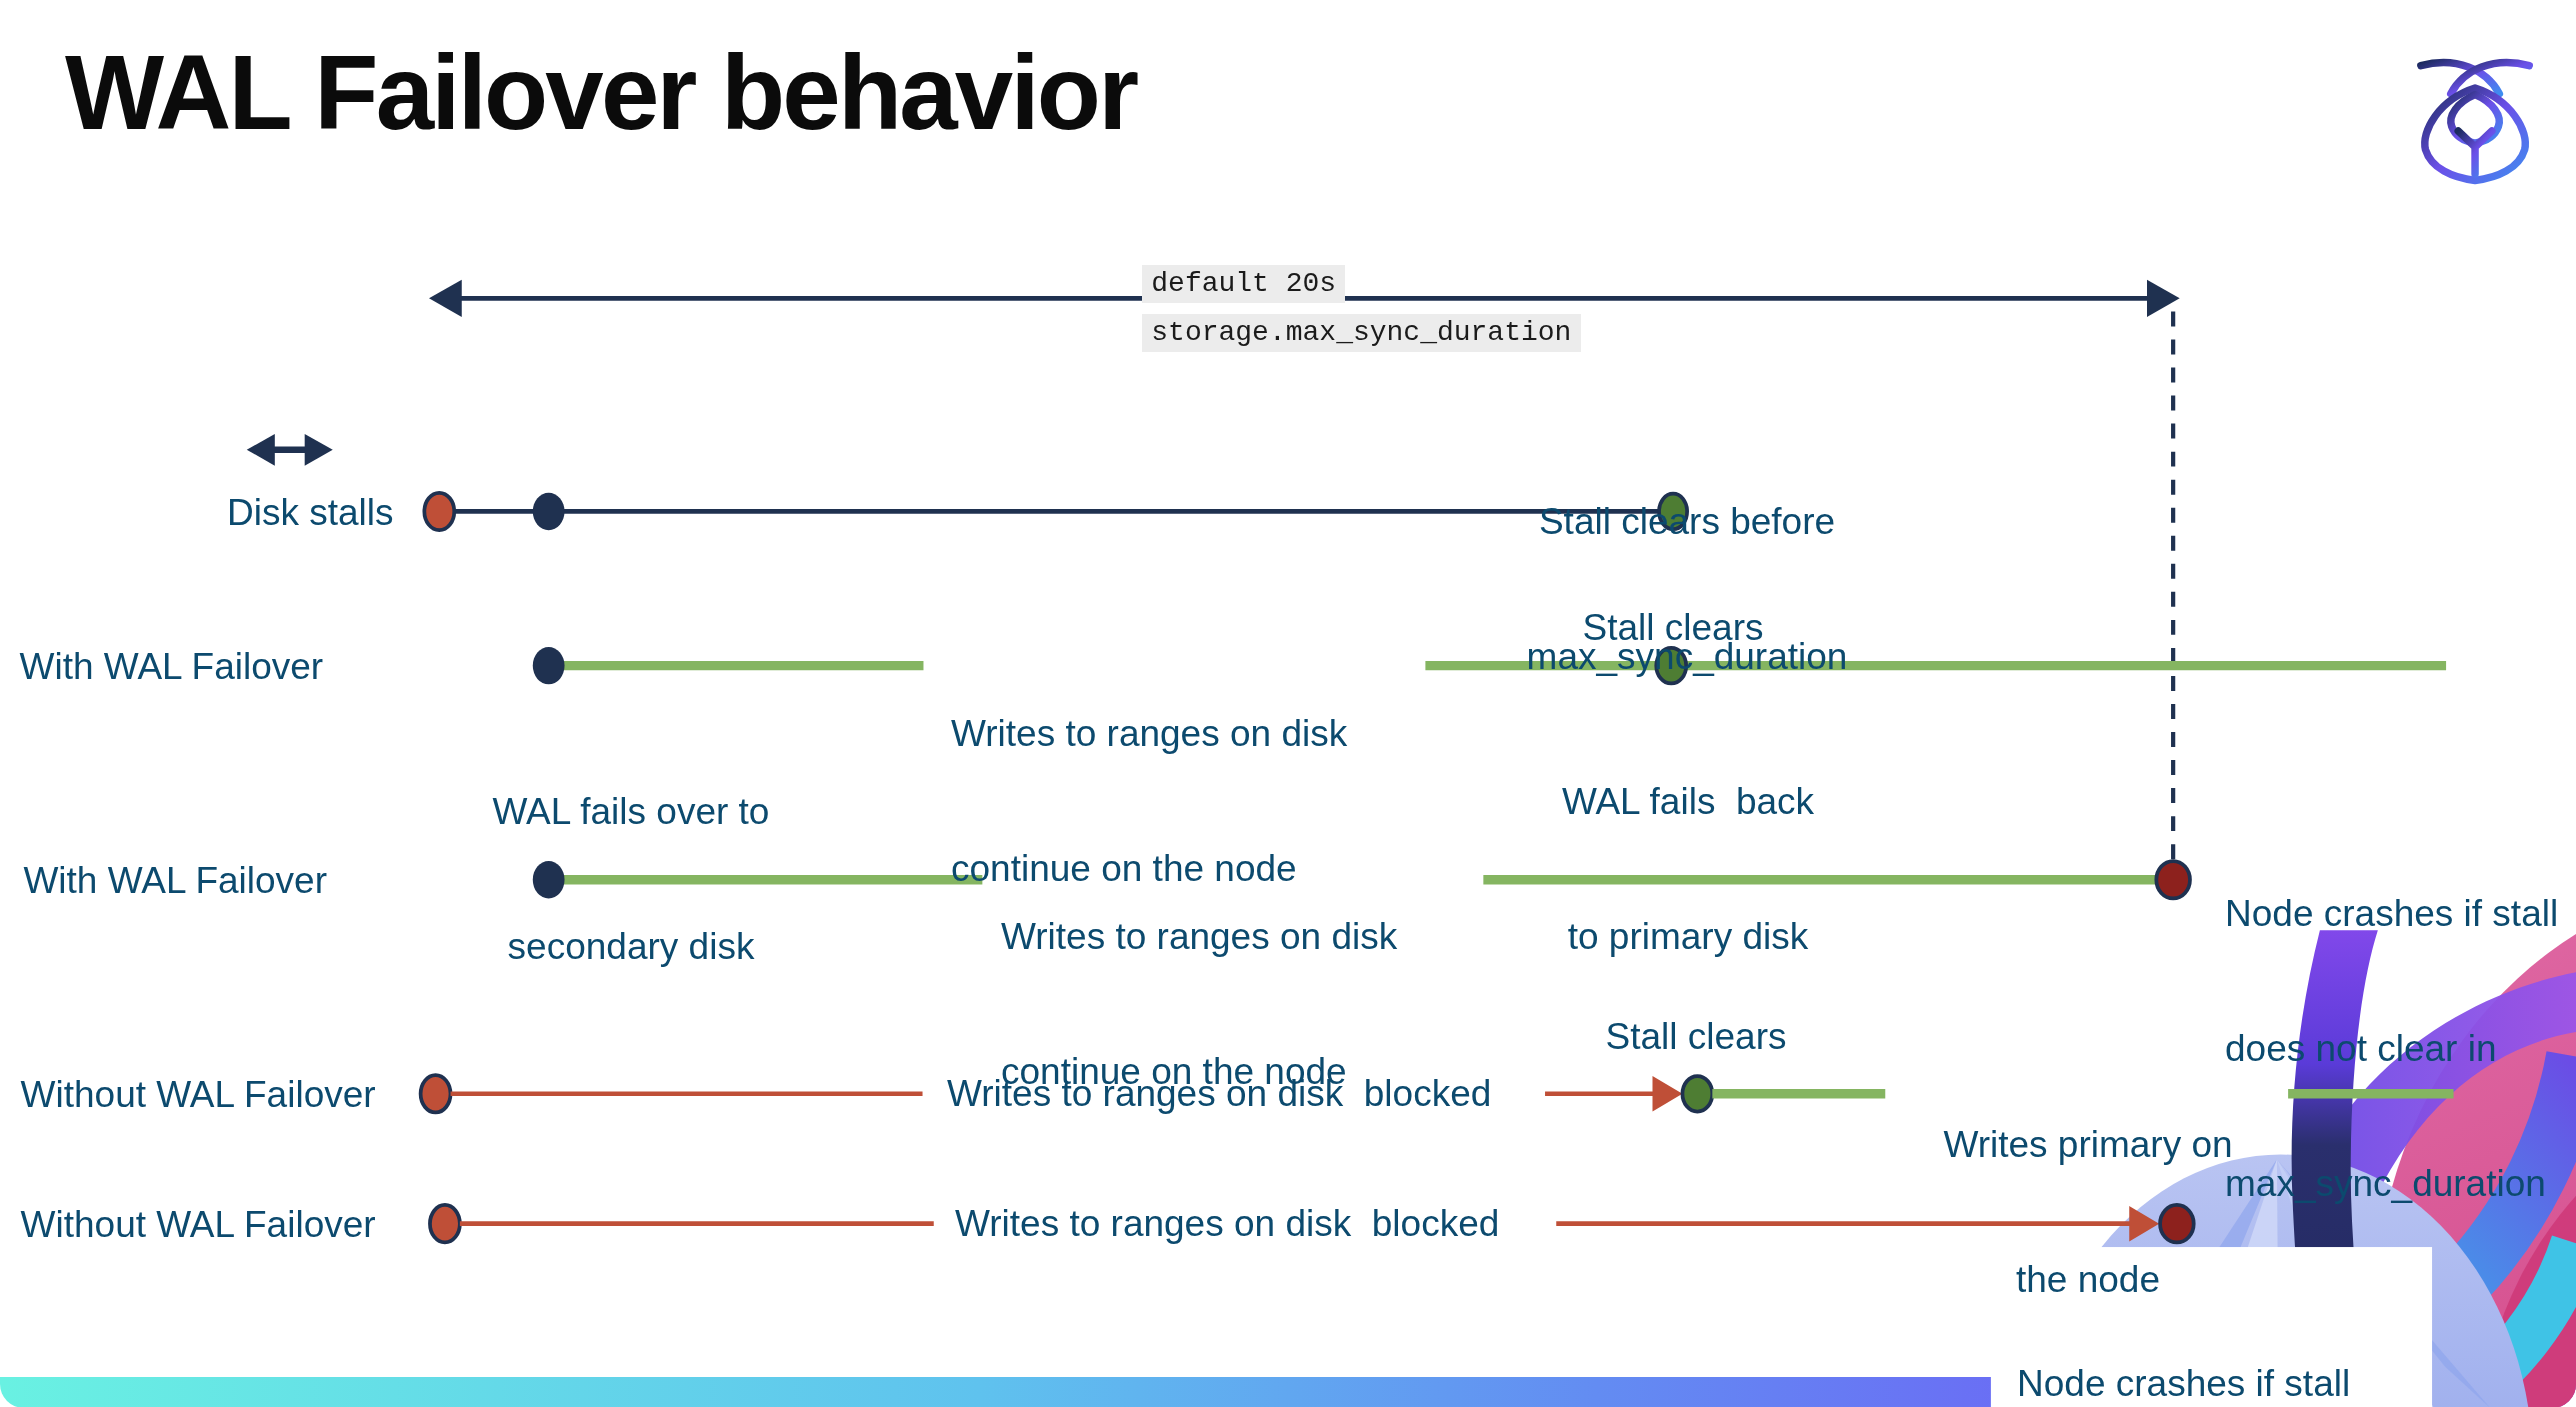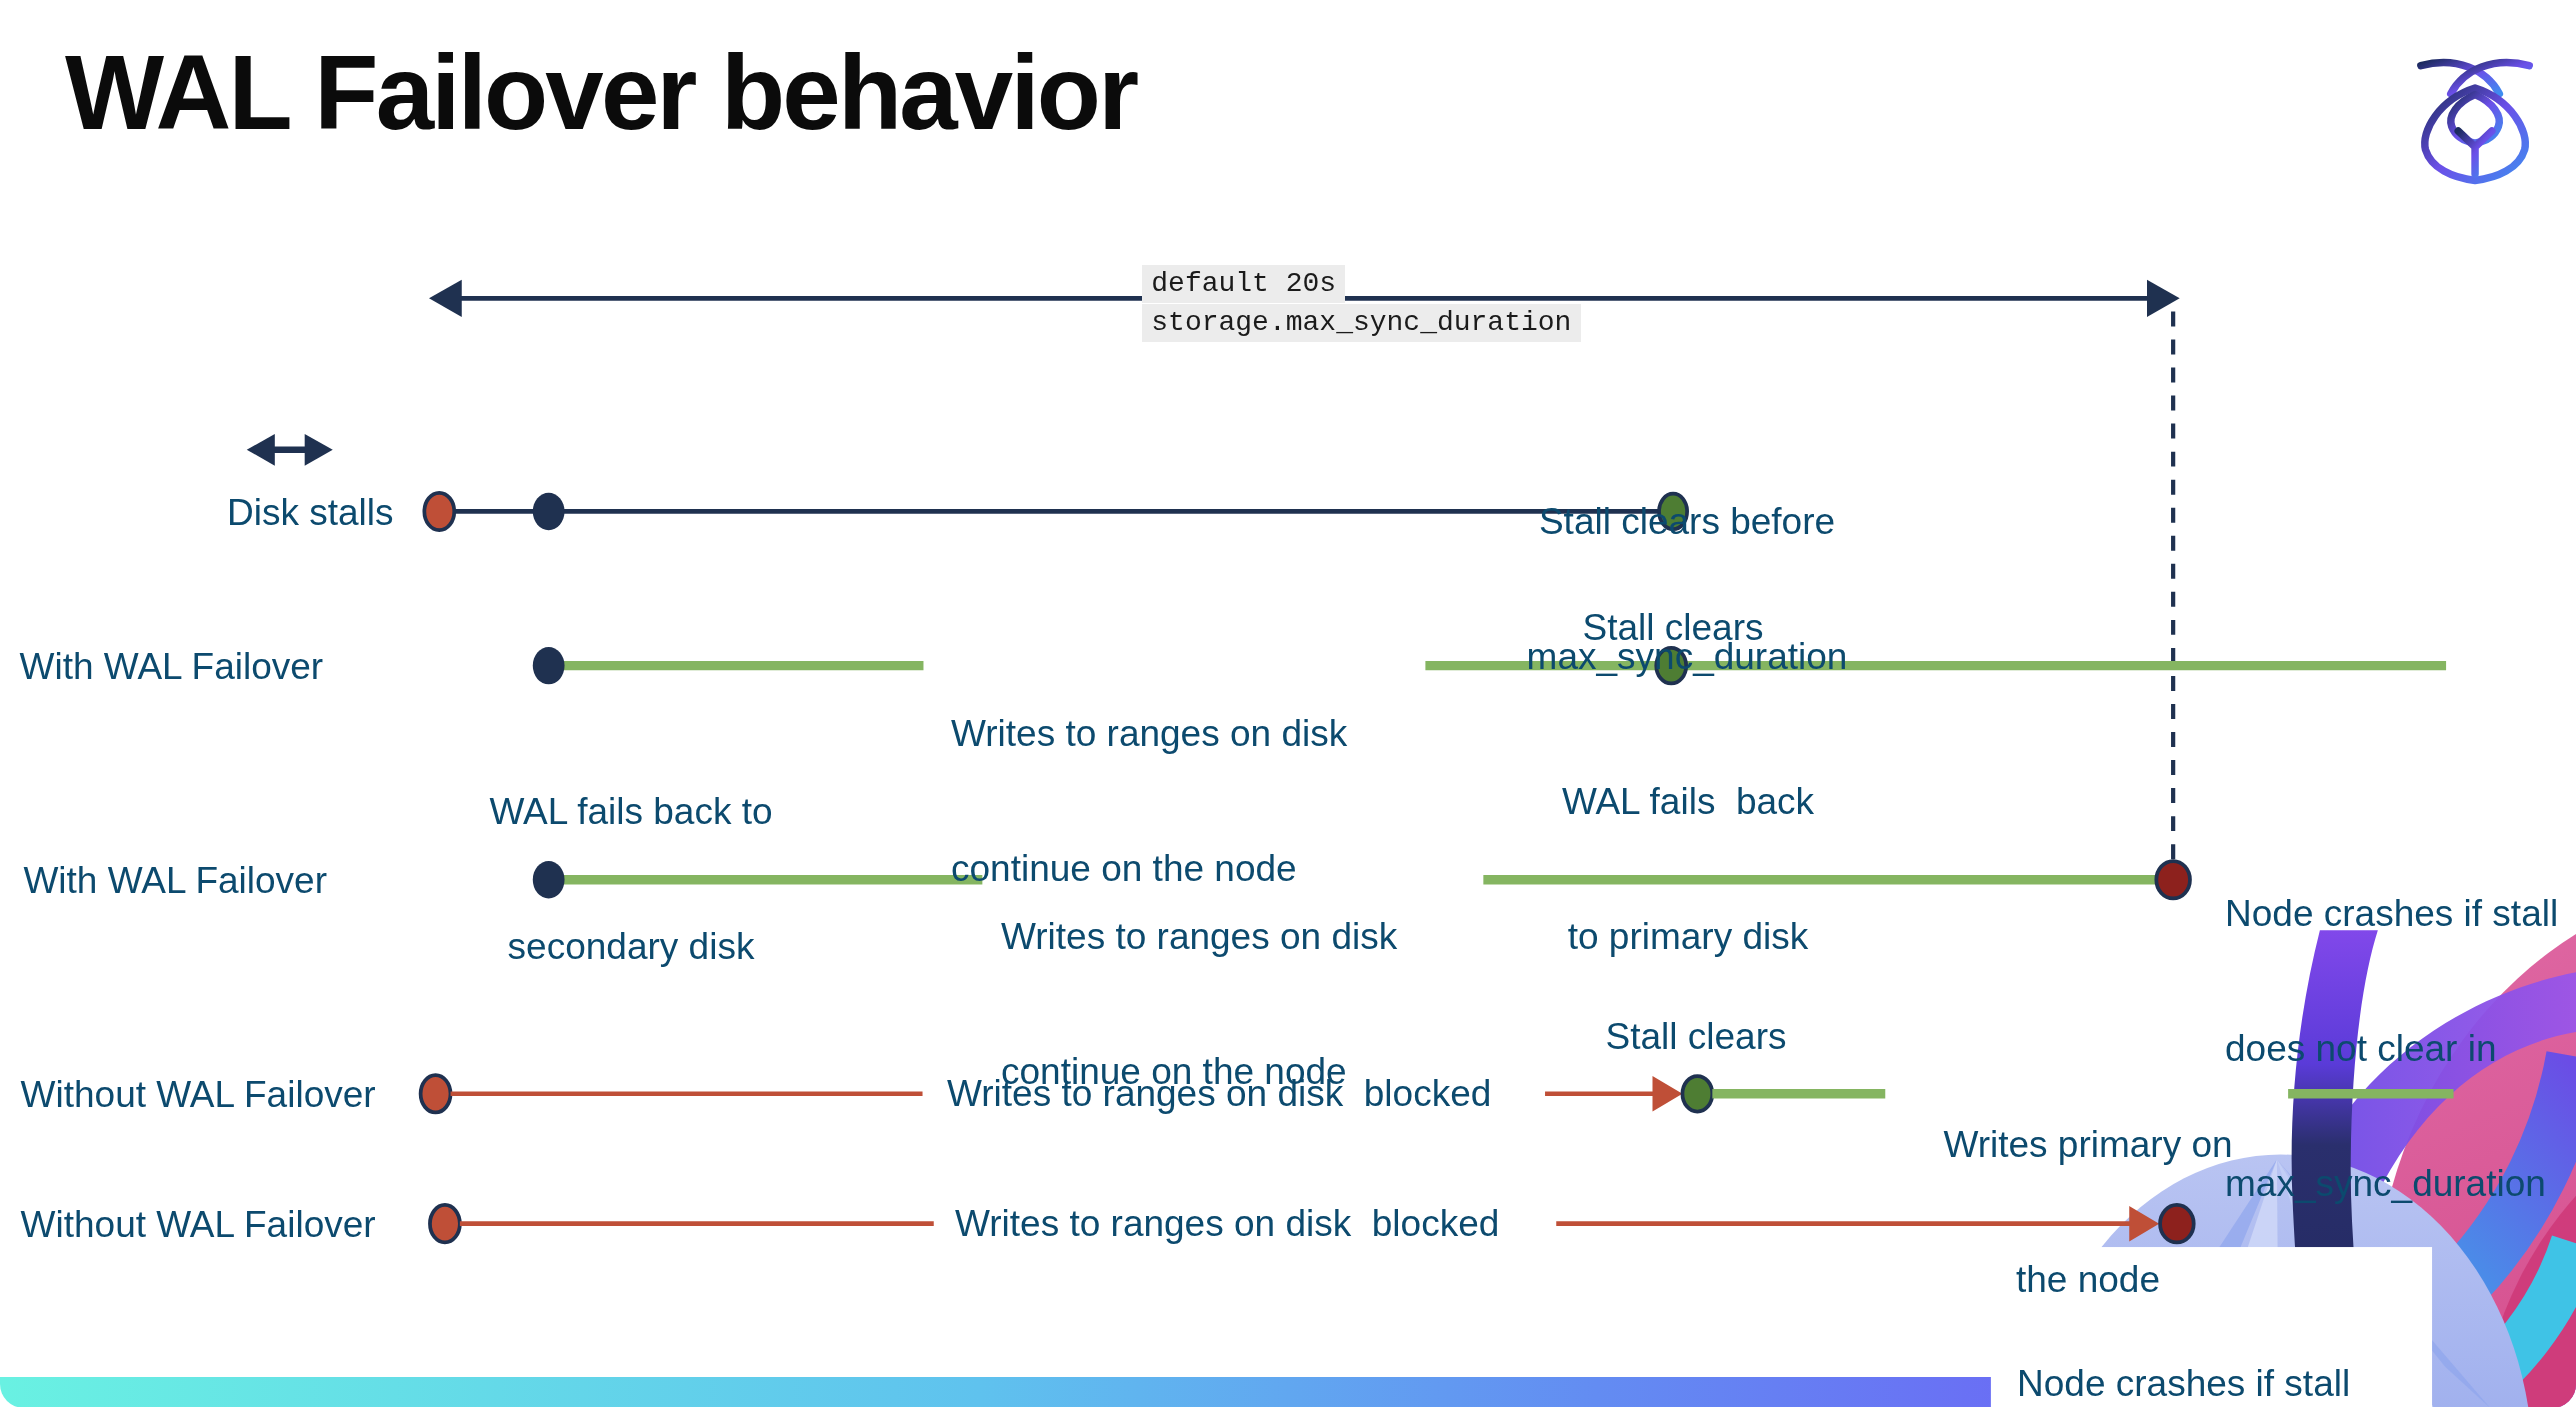--- a/index.html
+++ b/index.html
@@ -2,21 +2,21 @@
 <html style="font-size:15px"><head>
 <meta charset="utf-8">
 <style>
   html,body{margin:0;padding:0;background:#fff;}
   #slide{position:relative;width:2576px;height:1408px;background:#ffffff;overflow:hidden;
          font-family:"Liberation Sans",sans-serif;color:#111;border-radius:24px;}
   .t{position:absolute;white-space:pre-wrap;font-size:37px;line-height:45px;color:#0c4a6e;}
   .center{text-align:center;}
   #title{position:absolute;left:65px;top:37px;font-size:105px;line-height:112px;
          font-weight:700;letter-spacing:-2.8px;color:#0b0b0b;}
-  .mono{position:absolute;display:flex;flex-direction:column;align-items:flex-start;gap:1px;
+  .mono{position:absolute;display:flex;flex-direction:column;align-items:flex-start;gap:11px;
         font-family:"Liberation Mono","DejaVu Sans Mono",monospace;font-size:28px;line-height:34px;color:#1b1b1b;}
   .mono span{background:#ececec;padding:1.9px 9.3px;}
   #svgstage{position:absolute;left:0;top:0;}
   #footer-bar{position:absolute;left:0;top:1377px;width:2576px;height:31px;
       background:linear-gradient(90deg,#69f1e2 0%,#5fc2ee 38%,#638cf2 62%,#6e5bf6 88%,#6f58f6 100%);}
 </style>
 </head>
 <body>
 
 <div id="slide">
@@ -147,21 +147,21 @@
   <div class="t" style="left:23.4px;top:858px;">With WAL Failover</div>
   <div class="t" style="left:20.6px;top:1072px;">Without WAL Failover</div>
   <div class="t" style="left:20.6px;top:1202px;">Without WAL Failover</div>
 
   <div class="t center" style="left:1514px;top:409px;width:346px;">
     <div>Stall clears before</div>
     <div>max_sync_duration</div>
   </div>
 
   <div class="t center" style="left:458px;top:699px;width:346px;">
-    <div>WAL fails back to</div>
+    <div>WAL fails over to</div>
     <div>secondary disk</div>
   </div>
   <div class="t" style="left:951px;top:621px;">
     <div>Writes to ranges on disk</div>
     <div>continue on the node</div>
   </div>
   <div class="t center" style="left:1533px;top:605px;width:280px;">Stall clears</div>
   <div class="t center" style="left:1514px;top:689px;width:348px;">
     <div>WAL fails  back</div>
     <div>to primary disk</div>

